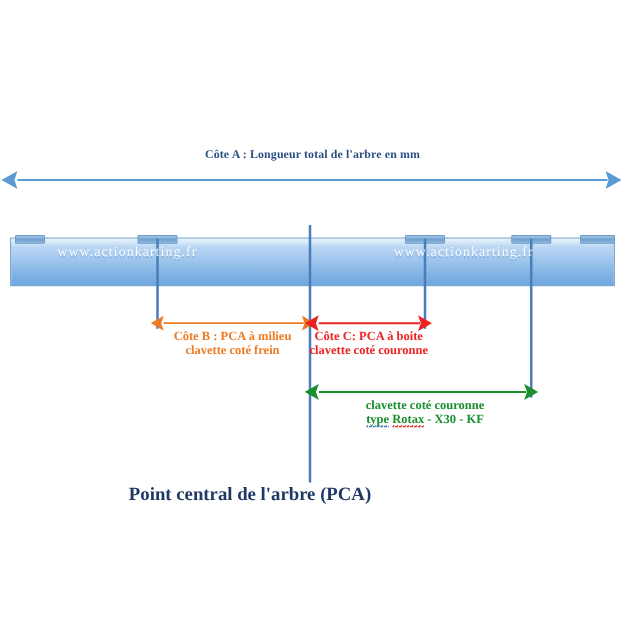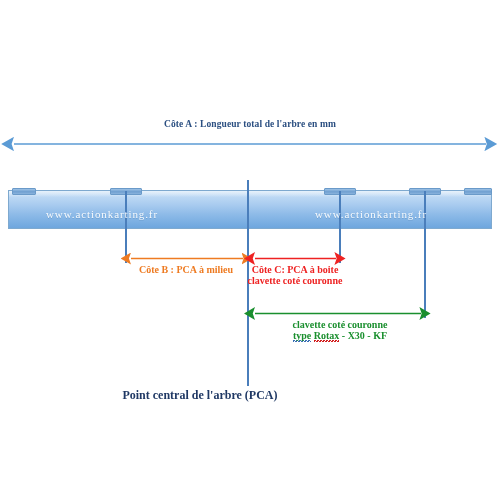--- a/index.html
+++ b/index.html
@@ -79,21 +79,21 @@
   
   .tick {
     position: absolute;
     width: 2px;
     background: #4a7ebb;
   }
 
   
   .watermark {
     position: absolute;
-    top: 208px;
+    top: 196px;
     font-family: "Liberation Serif", serif;
     font-size: 11px;
     color: #ffffff;
     letter-spacing: .9px;
     white-space: nowrap;
     opacity: .93;
     text-shadow: 0 1px 0 rgba(70,120,170,.35);
   }
 
   
@@ -130,21 +130,21 @@
   }
 
   
   #pca-label {
     position: absolute;
     left: 0;
     top: 388px;
     width: 400px;
     text-align: center;
     font-family: "Liberation Serif", serif;
-    font-size: 12px;
+    font-size: 15px;
     font-weight: bold;
     color: #1f3864;
     white-space: nowrap;
   }
 </style>
 </head>
 <body>
 
 <div id="canvas">
 
@@ -187,20 +187,21 @@
       </marker>
       <marker id="mB-end" markerWidth="8" markerHeight="8" refX="1" refY="4" orient="auto" markerUnits="strokeWidth">
         <path d="M0,0 L7,4 L0,8 L1.4,4 Z" fill="#ee7b22"></path>
       </marker>
     </defs>
     <line x1="11" y1="6.5" x2="123" y2="6.5" stroke="#ee7b22" stroke-width="1.5" marker-start="url(#mB-start)" marker-end="url(#mB-end)"></line>
   </svg>
 
   <div class="caption orange" style="left:125px; top:265px; width:122px;">
     <div>Côte B : PCA à milieu</div>
+    <div>clavette coté frein</div>
   </div>
 
   <svg class="arrow-svg" style="left:244px; top:252px;" width="102" height="13" viewBox="0 0 102 13">
     <defs>
       <marker id="mC-start" markerWidth="8" markerHeight="8" refX="7" refY="4" orient="auto" markerUnits="strokeWidth">
         <path d="M7,0 L0,4 L7,8 L5.6,4 Z" fill="#ee2222"></path>
       </marker>
       <marker id="mC-end" markerWidth="8" markerHeight="8" refX="1" refY="4" orient="auto" markerUnits="strokeWidth">
         <path d="M0,0 L7,4 L0,8 L1.4,4 Z" fill="#ee2222"></path>
       </marker>

